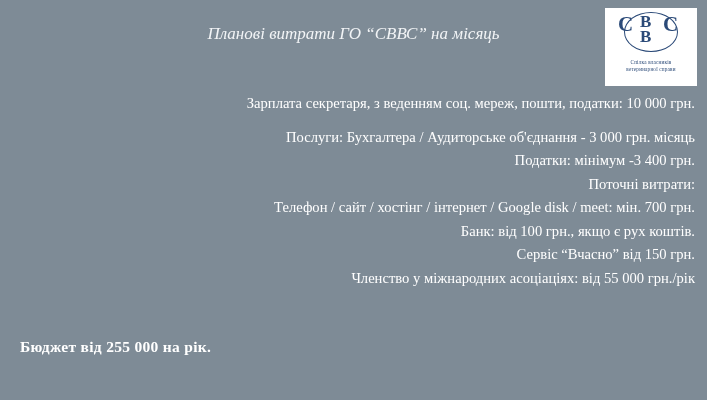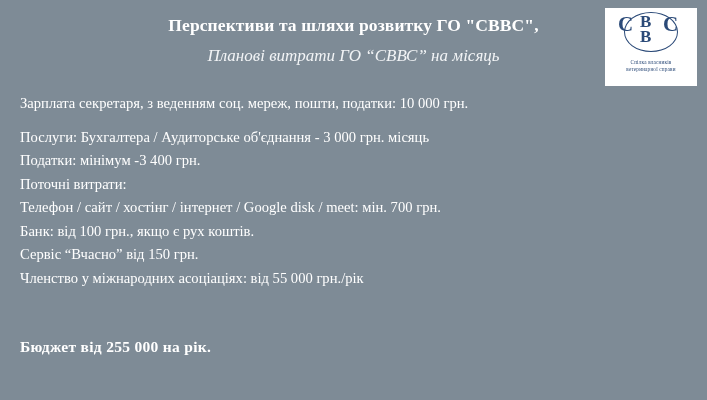--- a/index.html
+++ b/index.html
@@ -94,24 +94,25 @@
   .subtitle {
     font-size: 17px;
     line-height: 24px;
     margin-top: 8px;
     color: #f2f4f6;
     font-style: italic;
   }
 
   .body-block {
     position: absolute;
-    left: 20px;
+    left: 35px;
     top: 92px;
     width: 660px;
     color: #ffffff;
+    text-align: right;
   }
   .line {
     font-size: 14.6px;
     line-height: 23.5px;
     white-space: nowrap;
   }
   .gap {
     height: 10px;
   }
   .footer-line {
@@ -135,21 +136,20 @@
       <span class="lg-c">C</span>
       <span class="lg-b">B</span>
       <span class="lg-v">B</span>
       <span class="lg-s">C</span>
     </div>
     <div class="logo-sub1">Спілка власників</div>
     <div class="logo-sub2">ветеринарної справи</div>
   </div>
 
   <div class="title-block">
-    <div class="title-line1">Перспективи та шляхи розвитку ГО "СВВС",</div>
     <div class="subtitle">Планові витрати ГО “СВВС” на місяць</div>
   </div>
 
   <div class="body-block">
     <div class="line">Зарплата секретаря, з веденням соц. мереж, пошти, податки: 10 000 грн.</div>
     <div class="gap"></div>
     <div class="line">Послуги: Бухгалтера / Аудиторське об'єднання - 3 000 грн. місяць</div>
     <div class="line">Податки: мінімум -3 400 грн.</div>
     <div class="line">Поточні витрати:</div>
     <div class="line">Телефон / сайт / хостінг / інтернет / Google disk / meet: мін. 700 грн.</div>

